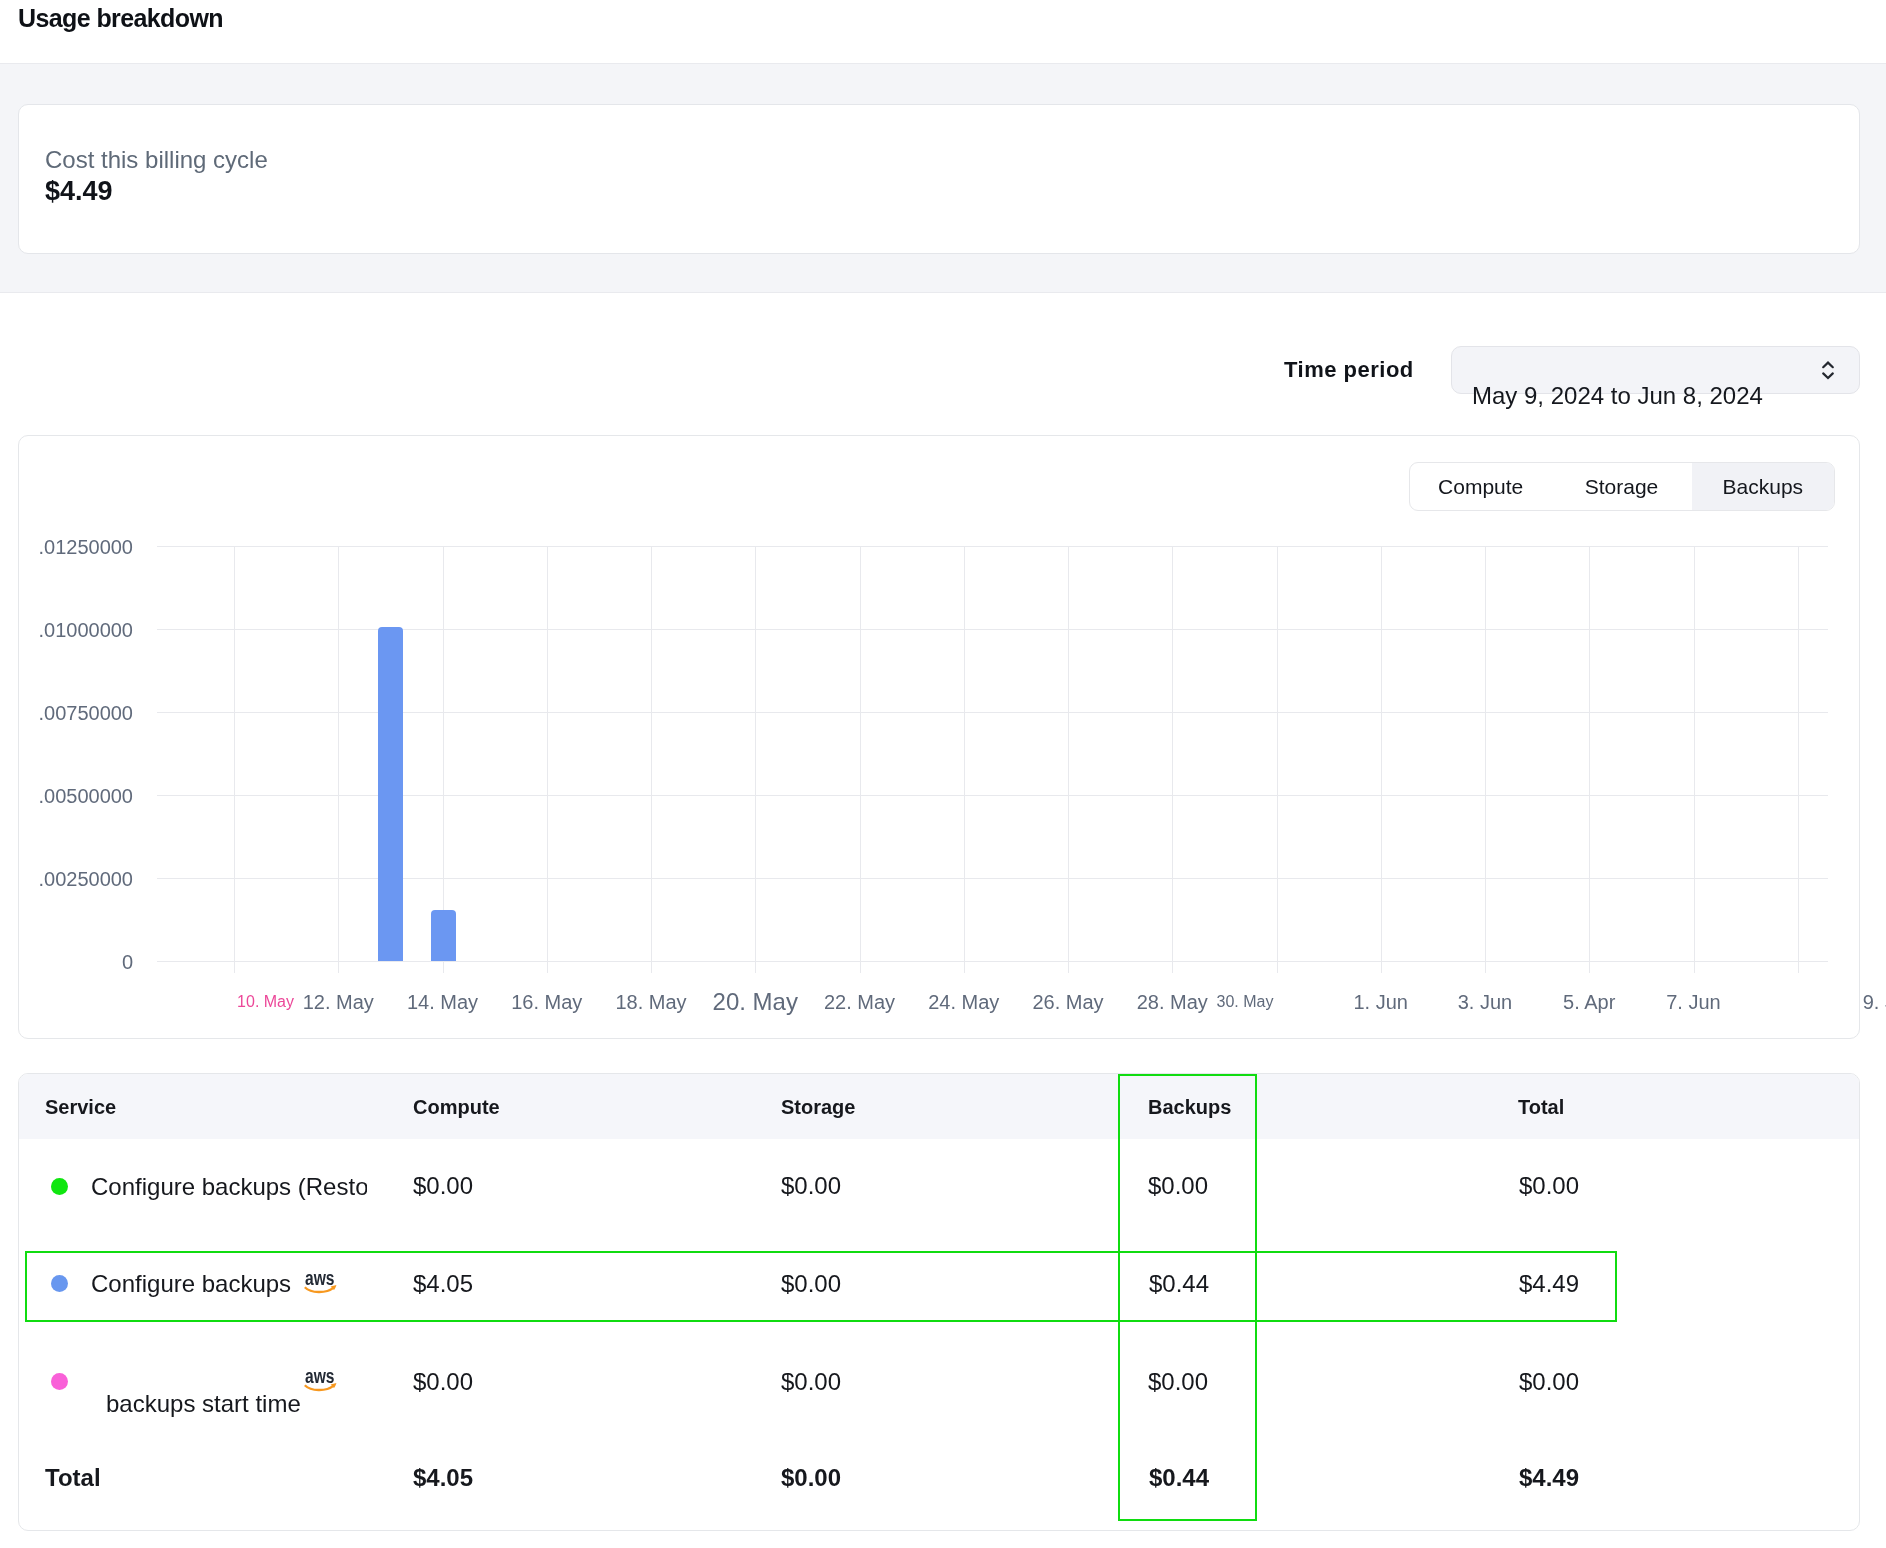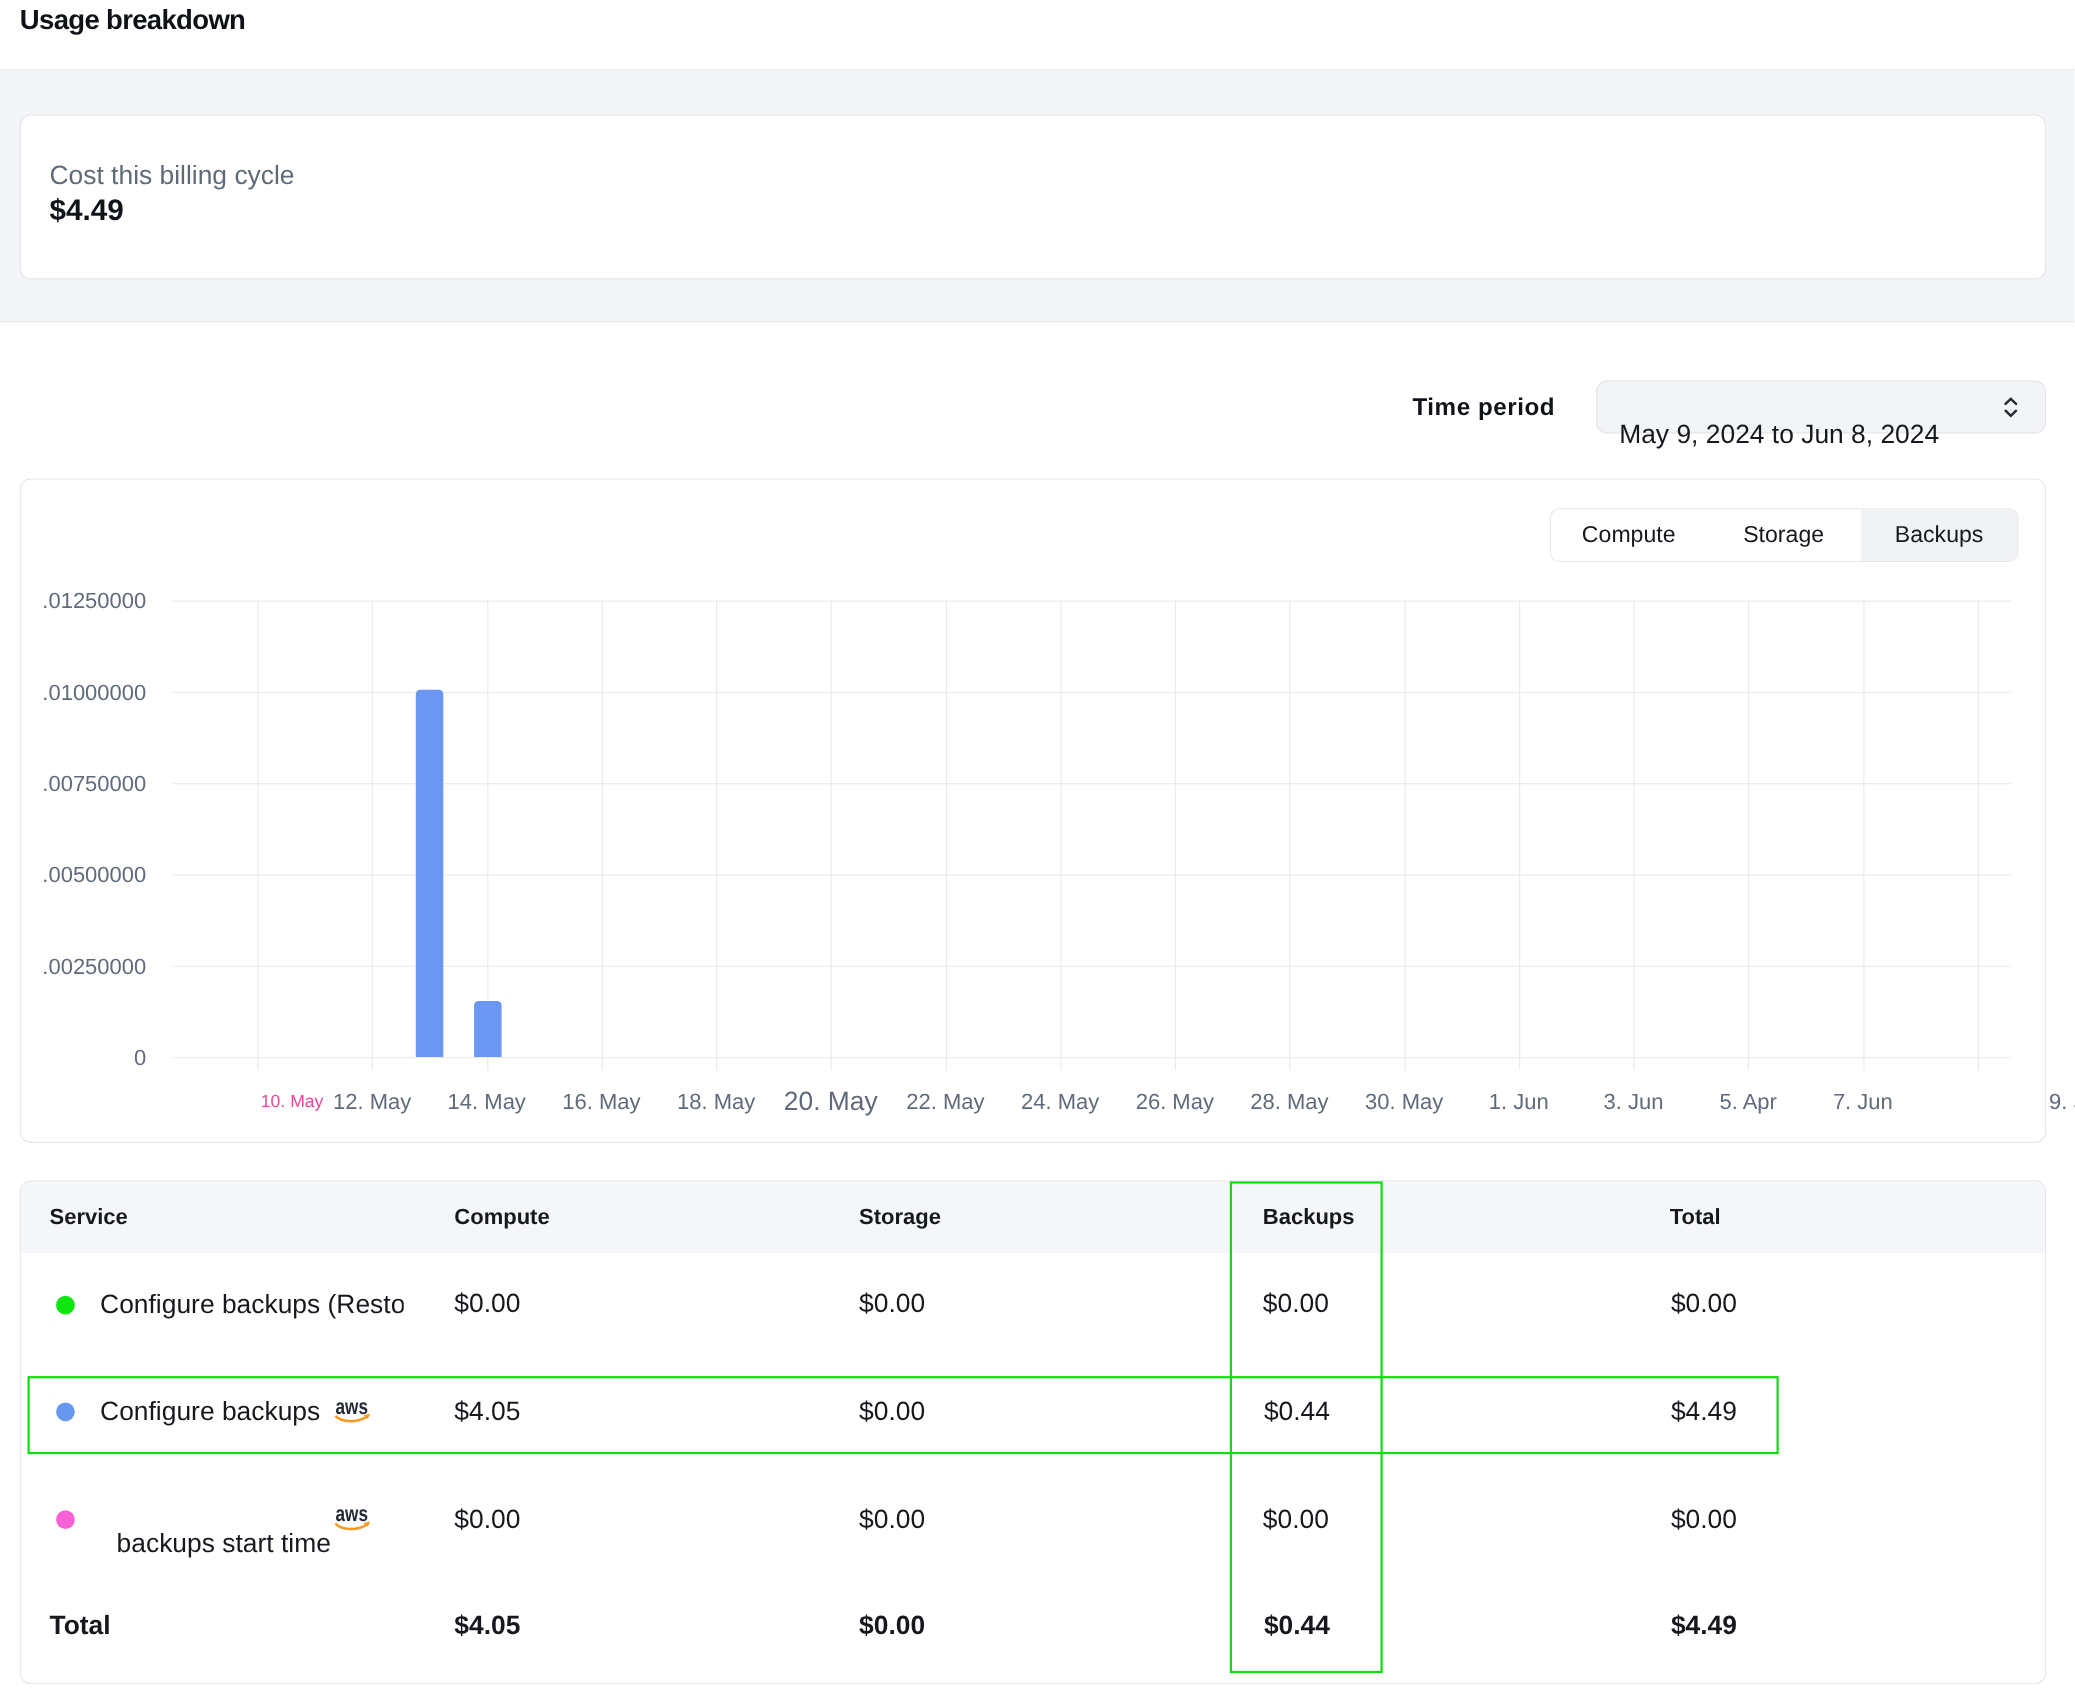--- a/index.html
+++ b/index.html
@@ -88,21 +88,21 @@
   <div class="abs" style="left:174.00px; top:992px; width:120px; text-align:right; font-size:16px; line-height:20px; color:#ec4899;">10. May</div>
   <div class="abs" style="left:278.25px; top:992px; width:120px; text-align:center; font-size:20px; line-height:20px; color:#606a7b;">12. May</div>
   <div class="abs" style="left:382.50px; top:992px; width:120px; text-align:center; font-size:20px; line-height:20px; color:#606a7b;">14. May</div>
   <div class="abs" style="left:486.75px; top:992px; width:120px; text-align:center; font-size:20px; line-height:20px; color:#606a7b;">16. May</div>
   <div class="abs" style="left:591.00px; top:992px; width:120px; text-align:center; font-size:20px; line-height:20px; color:#606a7b;">18. May</div>
   <div class="abs" style="left:695.25px; top:992px; width:120px; text-align:center; font-size:24px; line-height:20px; color:#606a7b;">20. May</div>
   <div class="abs" style="left:799.50px; top:992px; width:120px; text-align:center; font-size:20px; line-height:20px; color:#606a7b;">22. May</div>
   <div class="abs" style="left:903.75px; top:992px; width:120px; text-align:center; font-size:20px; line-height:20px; color:#606a7b;">24. May</div>
   <div class="abs" style="left:1008.00px; top:992px; width:120px; text-align:center; font-size:20px; line-height:20px; color:#606a7b;">26. May</div>
   <div class="abs" style="left:1112.25px; top:992px; width:120px; text-align:center; font-size:20px; line-height:20px; color:#606a7b;">28. May</div>
-  <div class="abs" style="left:1216.50px; top:992px; width:120px; text-align:center; font-size:20px; line-height:20px; color:#606a7b;">30. May</div>
+  <div class="abs" style="left:1216.50px; top:992px; width:120px; font-size:16px; line-height:20px; color:#606a7b;">30. May</div>
   <div class="abs" style="left:1320.75px; top:992px; width:120px; text-align:center; font-size:20px; line-height:20px; color:#606a7b;">1. Jun</div>
   <div class="abs" style="left:1425.00px; top:992px; width:120px; text-align:center; font-size:20px; line-height:20px; color:#606a7b;">3. Jun</div>
   <div class="abs" style="left:1529.25px; top:992px; width:120px; text-align:center; font-size:20px; line-height:20px; color:#606a7b;">5. Apr</div>
   <div class="abs" style="left:1633.50px; top:992px; width:120px; text-align:center; font-size:20px; line-height:20px; color:#606a7b;">7. Jun</div>
   <div class="abs" style="left:1830px; top:992px; width:120px; text-align:center; font-size:20px; line-height:20px; color:#606a7b;">9. Jun</div>
   </div>
 
   <div class="abs" style="left:378px; top:627px; width:25px; height:334px; background:#6b97f2; border-radius:4px 4px 0 0; z-index:3;"></div>
   <div class="abs" style="left:431px; top:910px; width:25px; height:51px; background:#6b97f2; border-radius:4px 4px 0 0; z-index:3;"></div>
 

